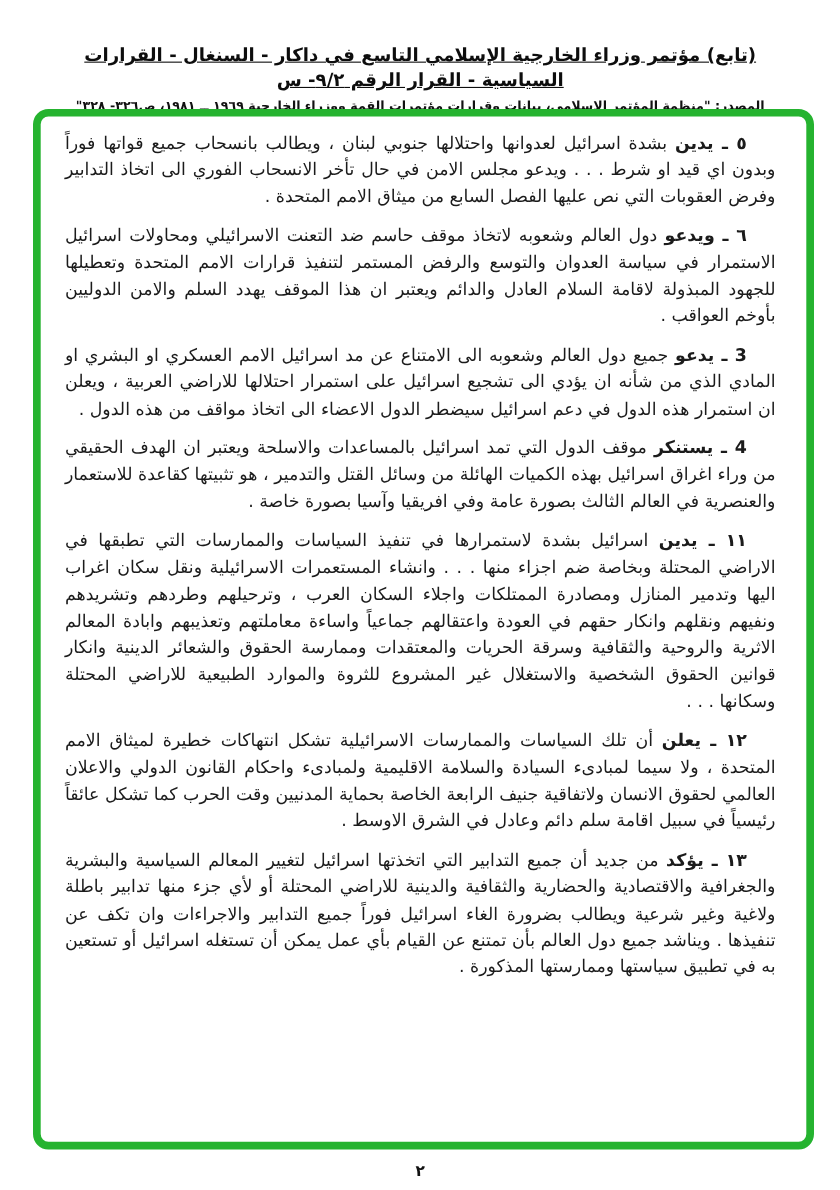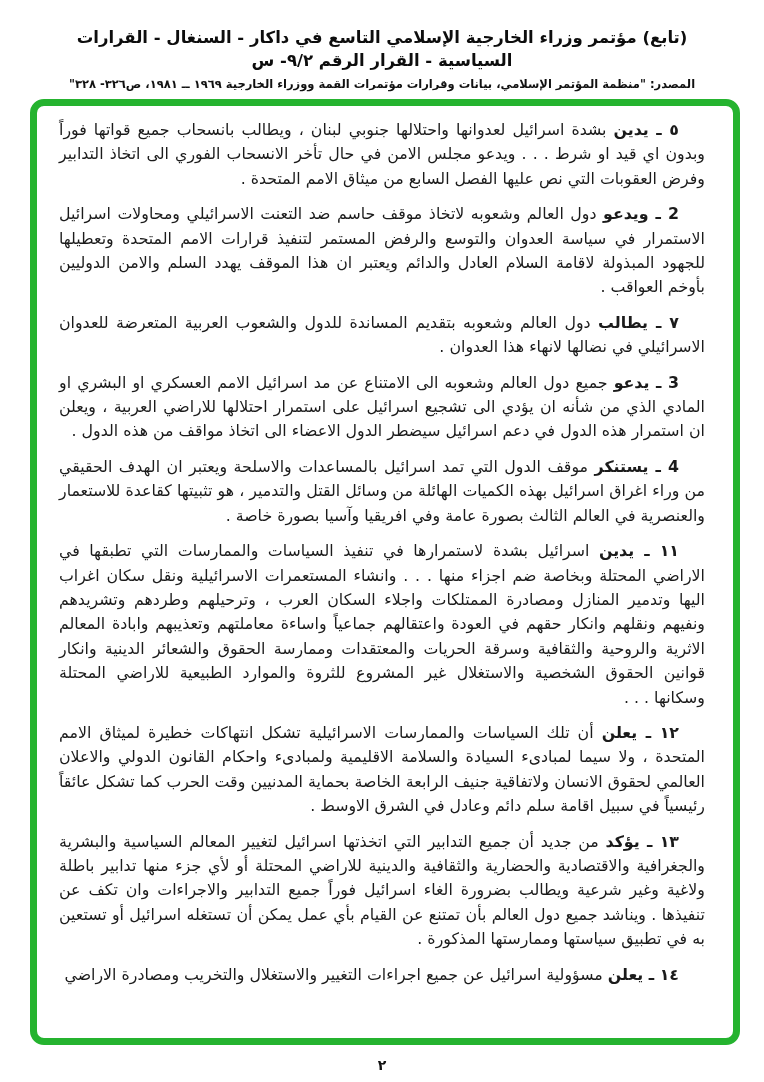--- a/index.html
+++ b/index.html
@@ -10,22 +10,23 @@
   body {
     width: 764px;
     height: 1082px;
     position: relative;
     font-family: "DejaVu Sans", sans-serif;
     overflow: hidden;
   }
   .page-header {
     direction: rtl;
     text-align: center;
-    padding-top: 26px;
+    padding-top: 38px;
     color: #0d0d0d;
+    text-decoration: underline;
   }
   .doc-title {
     font-weight: bold;
     font-size: 16.5px;
     letter-spacing: 0px;
     line-height: 1.4;
     padding: 0 40px;
   }
   .doc-source {
     font-weight: bold;
@@ -75,34 +76,32 @@
 
 <header class="page-header">
   <div class="doc-title">(تابع) مؤتمر وزراء الخارجية الإسلامي التاسع في داكار - السنغال - القرارات السياسية - القرار الرقم ٩/٢- س</div>
   <div class="doc-source">المصدر: "منظمة المؤتمر الإسلامي، بيانات وقرارات مؤتمرات القمة ووزراء الخارجية ١٩٦٩ ــ ١٩٨١، ص٣٢٦- ٣٢٨"</div>
 </header>
 
 <main class="content-box">
   <div id="paragraphs">
   <p class="para"><span class="lead">٥ ـ يدين</span><span class="rest"> بشدة اسرائيل لعدوانها واحتلالها جنوبي لبنان ، ويطالب بانسحاب جميع قواتها فوراً وبدون اي قيد او شرط . . .  ويدعو مجلس الامن في حال تأخر الانسحاب الفوري الى اتخاذ التدابير وفرض العقوبات التي نص عليها الفصل السابع من ميثاق الامم المتحدة .</span></p>
 
-  <p class="para"><span class="lead">2 ـ ويدعو</span><span class="rest"> دول العالم وشعوبه لاتخاذ موقف حاسم ضد التعنت الاسرائيلي ومحاولات اسرائيل الاستمرار في سياسة العدوان والتوسع والرفض المستمر لتنفيذ قرارات الامم المتحدة وتعطيلها للجهود المبذولة لاقامة السلام العادل والدائم ويعتبر ان هذا الموقف يهدد السلم والامن الدوليين بأوخم العواقب .</span></p>
+  <p class="para"><span class="lead">٦ ـ ويدعو</span><span class="rest"> دول العالم وشعوبه لاتخاذ موقف حاسم ضد التعنت الاسرائيلي ومحاولات اسرائيل الاستمرار في سياسة العدوان والتوسع والرفض المستمر لتنفيذ قرارات الامم المتحدة وتعطيلها للجهود المبذولة لاقامة السلام العادل والدائم ويعتبر ان هذا الموقف يهدد السلم والامن الدوليين بأوخم العواقب .</span></p>
 
-  <p class="para"><span class="lead">٧ ـ يطالب</span><span class="rest"> دول العالم وشعوبه بتقديم المساندة للدول والشعوب العربية المتعرضة للعدوان الاسرائيلي في نضالها لانهاء هذا العدوان .</span></p>
 
   <p class="para"><span class="lead">3 ـ يدعو</span><span class="rest"> جميع دول العالم وشعوبه الى الامتناع عن مد اسرائيل الامم العسكري او البشري او المادي الذي من شأنه ان يؤدي الى تشجيع اسرائيل على استمرار احتلالها للاراضي العربية ، ويعلن ان استمرار هذه الدول في دعم اسرائيل سيضطر الدول الاعضاء الى اتخاذ مواقف من هذه الدول .</span></p>
 
   <p class="para"><span class="lead">4 ـ يستنكر</span><span class="rest"> موقف الدول التي تمد اسرائيل بالمساعدات والاسلحة ويعتبر ان الهدف الحقيقي من وراء اغراق اسرائيل بهذه الكميات الهائلة من وسائل القتل والتدمير ، هو تثبيتها كقاعدة للاستعمار والعنصرية في العالم الثالث بصورة عامة وفي افريقيا وآسيا بصورة خاصة .</span></p>
 
 
   <p class="para"><span class="lead">١١ ـ يدين</span><span class="rest"> اسرائيل بشدة لاستمرارها في تنفيذ السياسات والممارسات التي تطبقها في الاراضي المحتلة وبخاصة ضم اجزاء منها . . . وانشاء المستعمرات الاسرائيلية ونقل سكان اغراب اليها وتدمير المنازل ومصادرة الممتلكات واجلاء السكان العرب ، وترحيلهم وطردهم وتشريدهم ونفيهم ونقلهم وانكار حقهم في العودة واعتقالهم جماعياً واساءة معاملتهم وتعذيبهم وابادة المعالم الاثرية والروحية والثقافية وسرقة الحريات والمعتقدات وممارسة الحقوق والشعائر الدينية وانكار قوانين الحقوق الشخصية والاستغلال غير المشروع للثروة والموارد الطبيعية للاراضي المحتلة وسكانها . . .</span></p>
 
   <p class="para"><span class="lead">١٢ ـ يعلن</span><span class="rest"> أن تلك السياسات والممارسات الاسرائيلية تشكل انتهاكات خطيرة لميثاق الامم المتحدة ، ولا سيما لمبادىء السيادة والسلامة الاقليمية ولمبادىء واحكام القانون الدولي والاعلان العالمي لحقوق الانسان ولاتفاقية جنيف الرابعة الخاصة بحماية المدنيين وقت الحرب كما تشكل عائقاً رئيسياً في سبيل اقامة سلم دائم وعادل في الشرق الاوسط .</span></p>
 
   <p class="para"><span class="lead">١٣ ـ يؤكد</span><span class="rest"> من جديد أن جميع التدابير التي اتخذتها اسرائيل لتغيير المعالم السياسية والبشرية والجغرافية والاقتصادية والحضارية والثقافية والدينية للاراضي المحتلة أو لأي جزء منها تدابير باطلة ولاغية وغير شرعية ويطالب بضرورة الغاء اسرائيل فوراً جميع التدابير والاجراءات وان تكف عن تنفيذها . ويناشد جميع دول العالم بأن تمتنع عن القيام بأي عمل يمكن أن تستغله اسرائيل أو تستعين به في تطبيق سياستها وممارستها المذكورة .</span></p>
 
-  <p class="para"><span class="lead">١٤ ـ يعلن</span><span class="rest"> مسؤولية اسرائيل عن جميع اجراءات التغيير والاستغلال والتخريب ومصادرة الاراضي</span></p>
 </div>
 </main>
 
 <footer>
   <div class="page-num">٢</div>
 </footer>
 
 </body></html>

